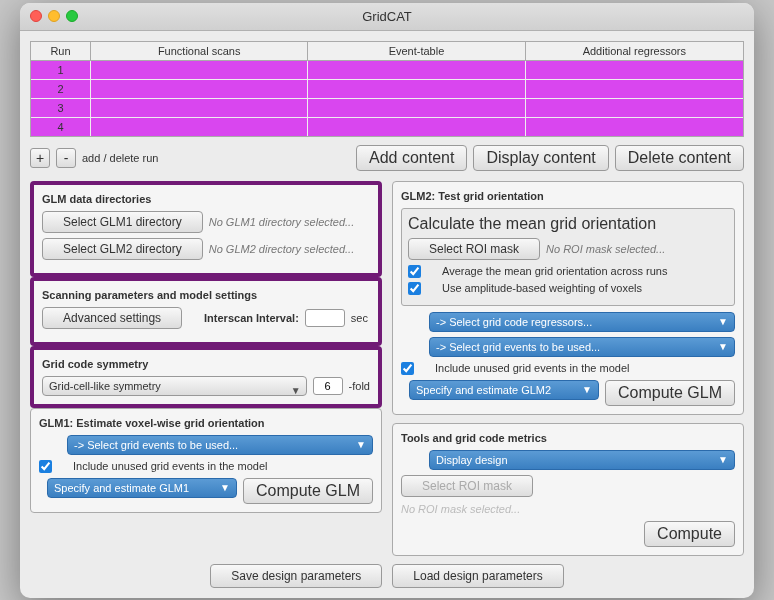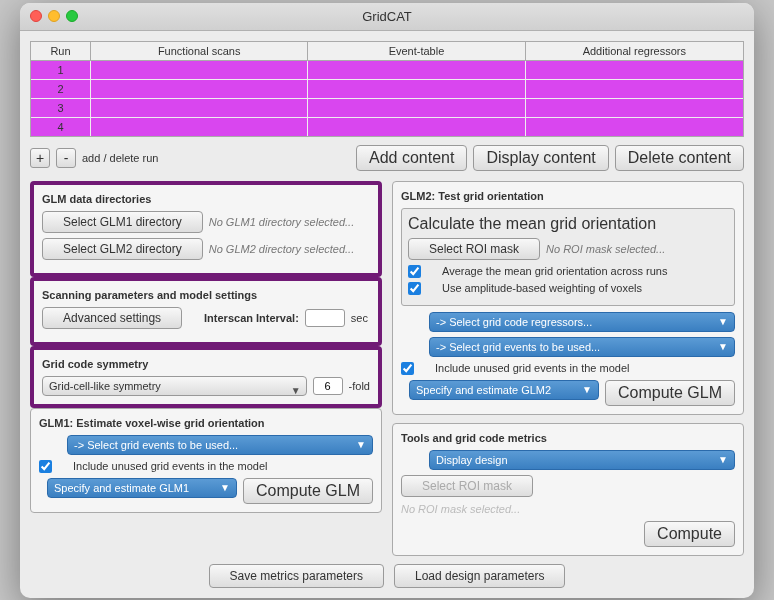--- a/index.html
+++ b/index.html
@@ -489,17 +489,17 @@
             <span class="text-label" style="color:#bbb;">No ROI mask selected...</span>
           </div>
           <div style="display:flex; justify-content:flex-end;">
             <button class="btn">Compute</button>
           </div>
         </div>
       </div>
     </div>
 
     <div class="bottom-row">
-      <button class="bottom-btn">Save metrics parameters</button>
+      <button class="bottom-btn">Save design parameters</button>
       <button class="bottom-btn">Load design parameters</button>
     </div>
   </div>
 </div>
 
 </body></html>

